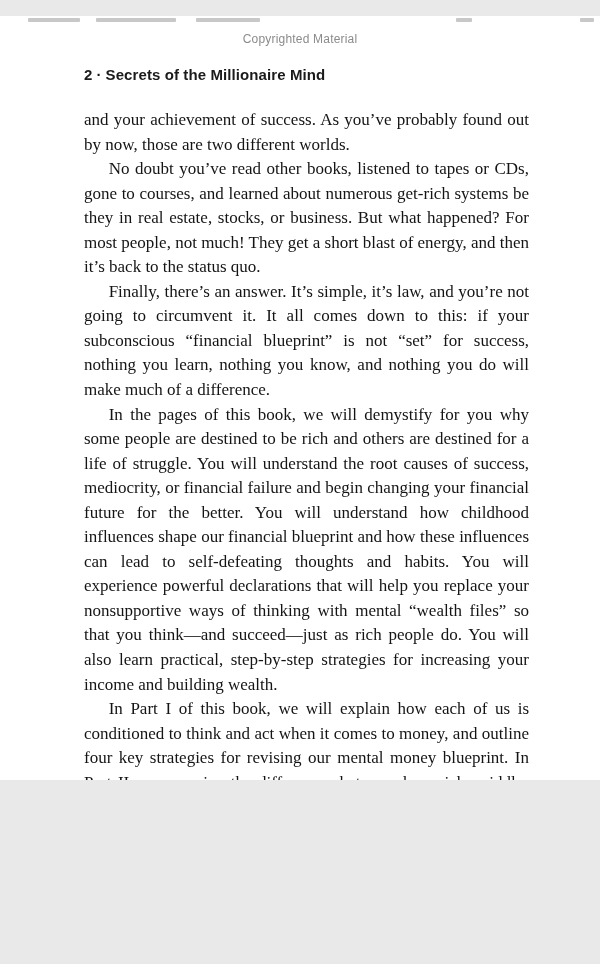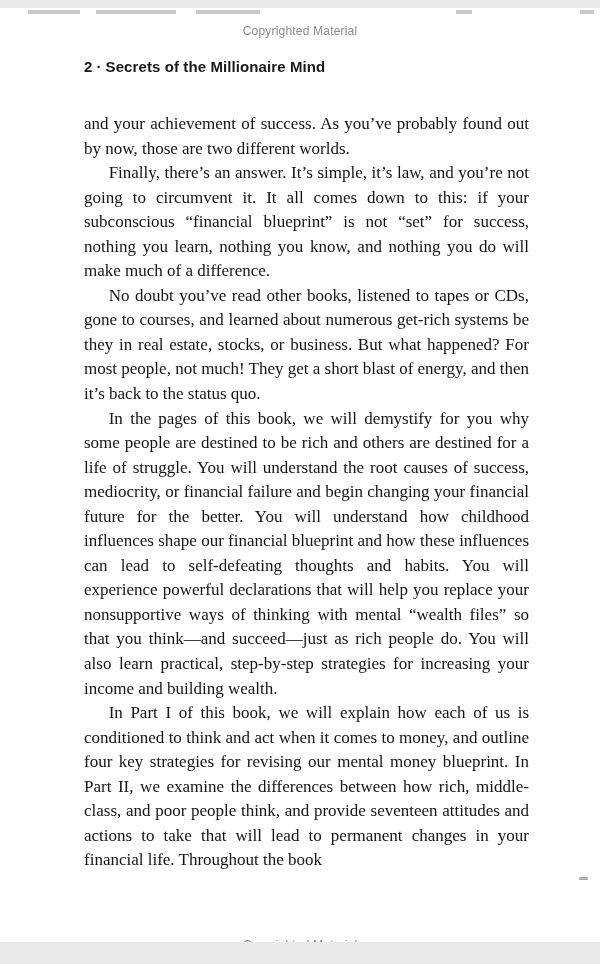--- a/index.html
+++ b/index.html
@@ -4,22 +4,22 @@
 <style>
   html, body {
     margin: 0;
     padding: 0;
     background: #e9e9e9;
     font-family: "Liberation Serif", serif;
   }
   .page {
     position: relative;
     width: 600px;
-    height: 934px;
-    margin: 8px auto;
+    height: 764px;
+    margin: 16px auto;
     background: #ffffff;
     overflow: hidden;
   }
   
   .artifact {
     position: absolute;
     background: #9a9a9a;
     opacity: 0.55;
     border-radius: 1px;
   }
@@ -45,21 +45,21 @@
     color: #1a1a1a;
     letter-spacing: 0.1px;
     white-space: nowrap;
   }
   .running-head .sep {
     padding: 0 4px;
   }
   .body-text {
     position: absolute;
     left: 84px;
-    top: 104px;
+    top: 92px;
     width: 445px;
     color: #141414;
   }
   .body-text p.para {
     margin: 0;
     font-size: 17px;
     line-height: 24.55px;
     text-align: justify;
     text-justify: inter-word;
   }
@@ -85,22 +85,22 @@
   <div class="artifact" style="left:580px; top:2px; width:14px;  height:4px;"></div>
 
   <div class="wm wm-top">Copyrighted Material</div>
 
   <div class="running-head">
     <span>2</span><span class="sep">·</span><span>Secrets of the Millionaire Mind</span>
   </div>
 
   <div class="body-text">
       <p class="para">and your achievement of success. As you’ve probably found out by now, those are two different worlds.</p>
+      <p class="para indent">No doubt you’ve read other books, listened to tapes or CDs, gone to courses, and learned about numerous get-rich systems be they in real estate, stocks, or business. But what happened? For most people, not much! They get a short blast of energy, and then it’s back to the status quo.</p>
       <p class="para indent">Finally, there’s an answer. It’s simple, it’s law, and you’re not going to circumvent it. It all comes down to this: if your subconscious “financial blueprint” is not “set” for success, nothing you learn, nothing you know, and nothing you do will make much of a difference.</p>
-      <p class="para indent">No doubt you’ve read other books, listened to tapes or CDs, gone to courses, and learned about numerous get-rich systems be they in real estate, stocks, or business. But what happened? For most people, not much! They get a short blast of energy, and then it’s back to the status quo.</p>
       <p class="para indent">In the pages of this book, we will demystify for you why some people are destined to be rich and others are destined for a life of struggle. You will understand the root causes of success, mediocrity, or financial failure and begin changing your financial future for the better. You will understand how childhood influences shape our financial blueprint and how these influences can lead to self-defeating thoughts and habits. You will experience powerful declarations that will help you replace your nonsupportive ways of thinking with mental “wealth files” so that you think—and succeed—just as rich people do. You will also learn practical, step-by-step strategies for increasing your income and building wealth.</p>
       <p class="para indent">In Part I of this book, we will explain how each of us is conditioned to think and act when it comes to money, and outline four key strategies for revising our mental money blueprint. In Part II, we examine the differences between how rich, middle-class, and poor people think, and provide seventeen attitudes and actions to take that will lead to per­manent changes in your financial life. Throughout the book</p>
     </div>
 
   <div class="edge-mark" style="left:579px; top:869px; width:9px; height:3px;"></div>
 
   <div class="wm wm-bottom">Copyrighted Material</div>
 
 </div>
 

